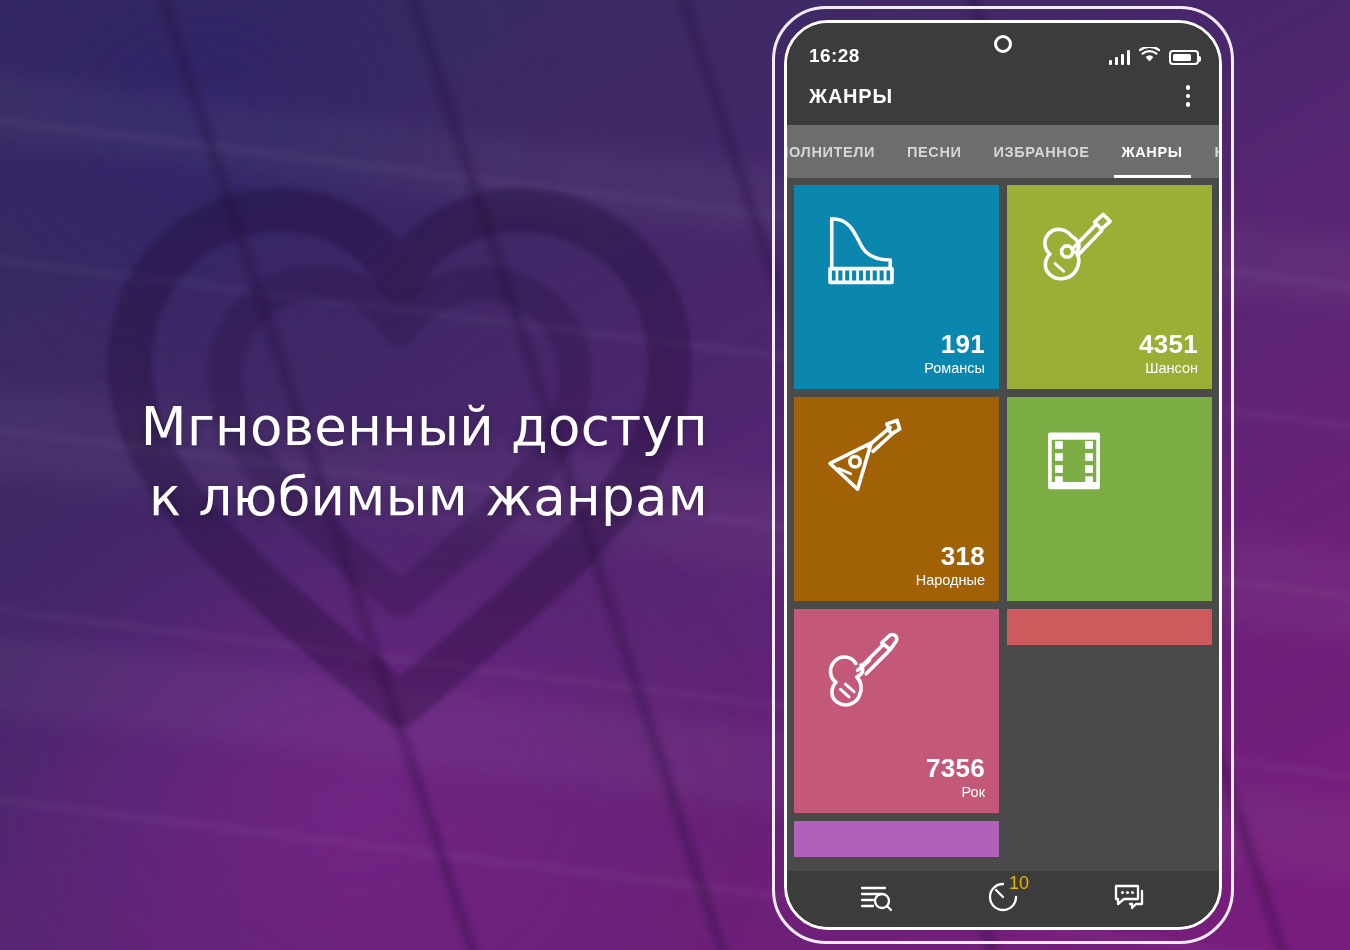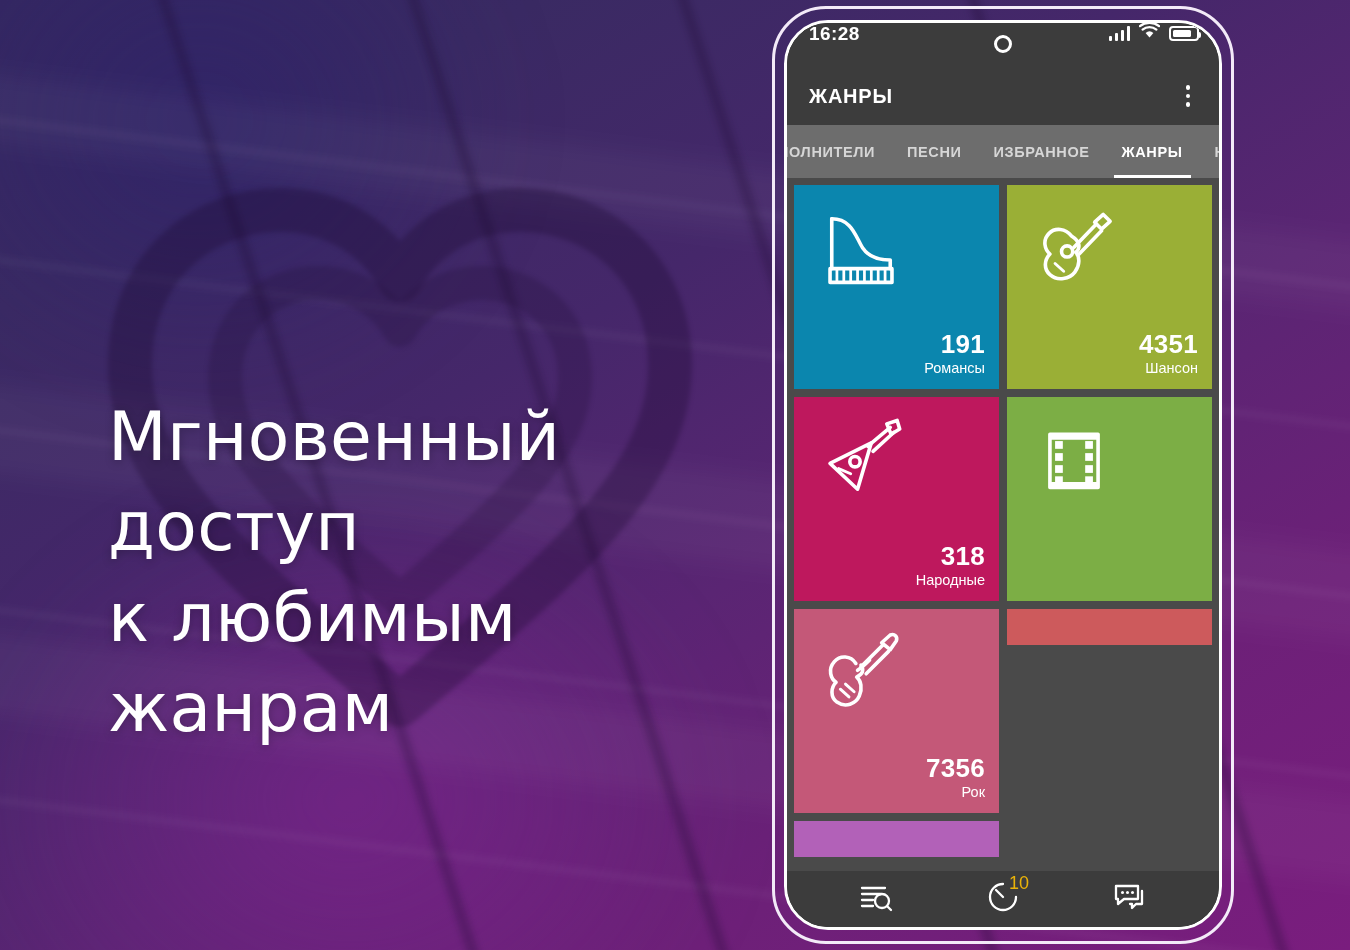--- a/index.html
+++ b/index.html
@@ -78,26 +78,27 @@
     filter: blur(40px);
   }
 
   
   .headline {
     position: absolute;
     left: 108px;
     top: 392px;
     width: 600px;
     color: #ffffff;
-    font-size: 68px;
+    font-size: 53px;
     line-height: 1.33;
     font-weight: 400;
     letter-spacing: 0.3px;
     text-shadow: 0 2px 10px rgba(0,0,0,0.25);
     font-family: "DejaVu Sans", sans-serif;
+    text-align: right;
   }
   .headline .l2 { display: block; }
 
   
   .phone-outer {
     position: absolute;
     left: 772px;
     top: 6px;
     width: 462px;
     height: 938px;
@@ -127,21 +128,21 @@
     flex-direction: column;
   }
 
   
   .statusbar {
     position: relative;
     height: 44px;
     background: #3c3c3c;
     flex: 0 0 auto;
     display: flex;
-    align-items: flex-start;
+    align-items: flex-end;
     padding: 0 20px 0 22px;
   }
   .status-time {
     color: #ffffff;
     font-size: 19px;
     font-weight: bold;
     letter-spacing: 0.4px;
   }
   .status-right {
     margin-left: auto;
@@ -414,21 +415,21 @@
                 <path d="M74 20 L84 11 L92 19 L82 28 Z"></path>
                 <path d="M28 68 L38 77" stroke-width="3.4"></path>
               </svg>
             </div>
             <div class="meta">
               <div class="count">4351</div>
               <div class="name">Шансон</div>
             </div>
           </div>
 
-          <div class="tile" style="background:#be185d">
+          <div class="tile" style="background:#a16207">
             <div class="ico">
               <svg viewBox="0 0 100 100" fill="none" stroke="#fff" stroke-width="4.2" stroke-linecap="round" stroke-linejoin="round">
                 <path d="M14 54 L62 30 L46 84 Z"></path>
                 <circle cx="43" cy="52" r="6"></circle>
                 <path d="M58 34 L84 12"></path>
                 <path d="M64 40 L88 18"></path>
                 <path d="M80 8 L92 4 L95 14 L85 20 Z"></path>
                 <path d="M24 60 L38 66" stroke-width="3.4"></path>
               </svg>
             </div>

